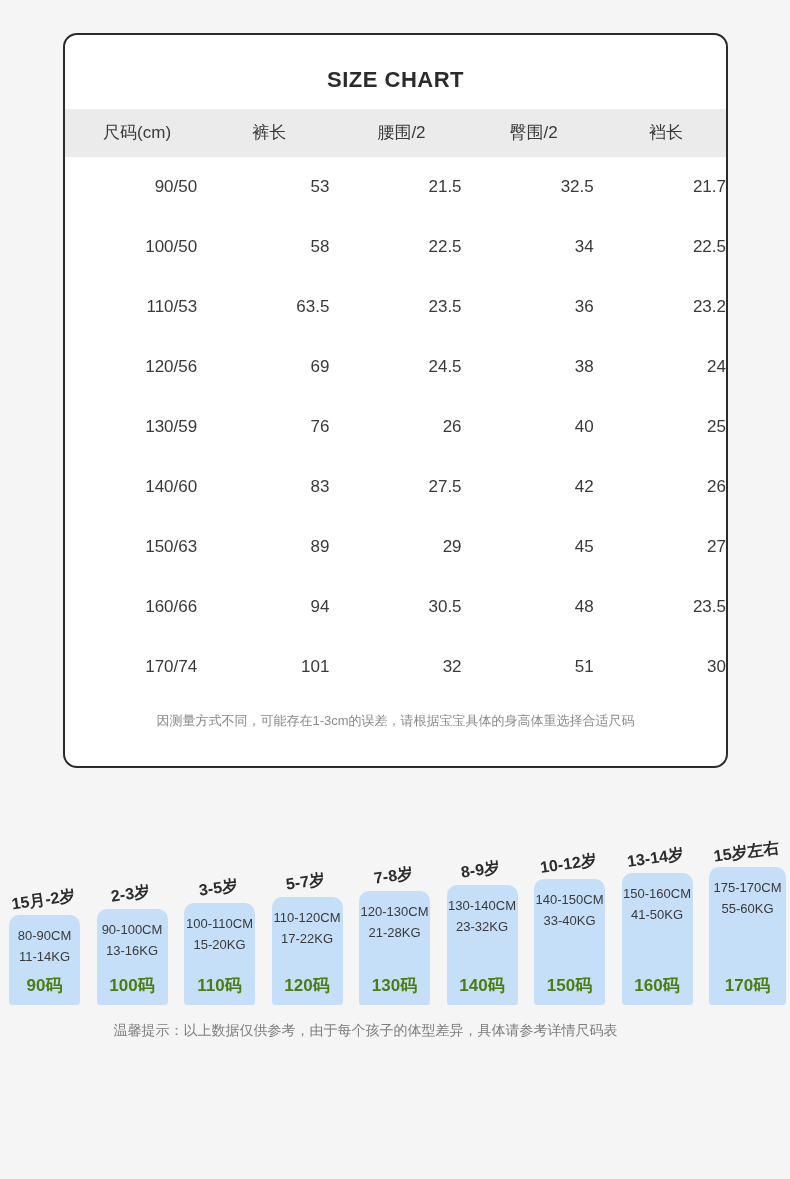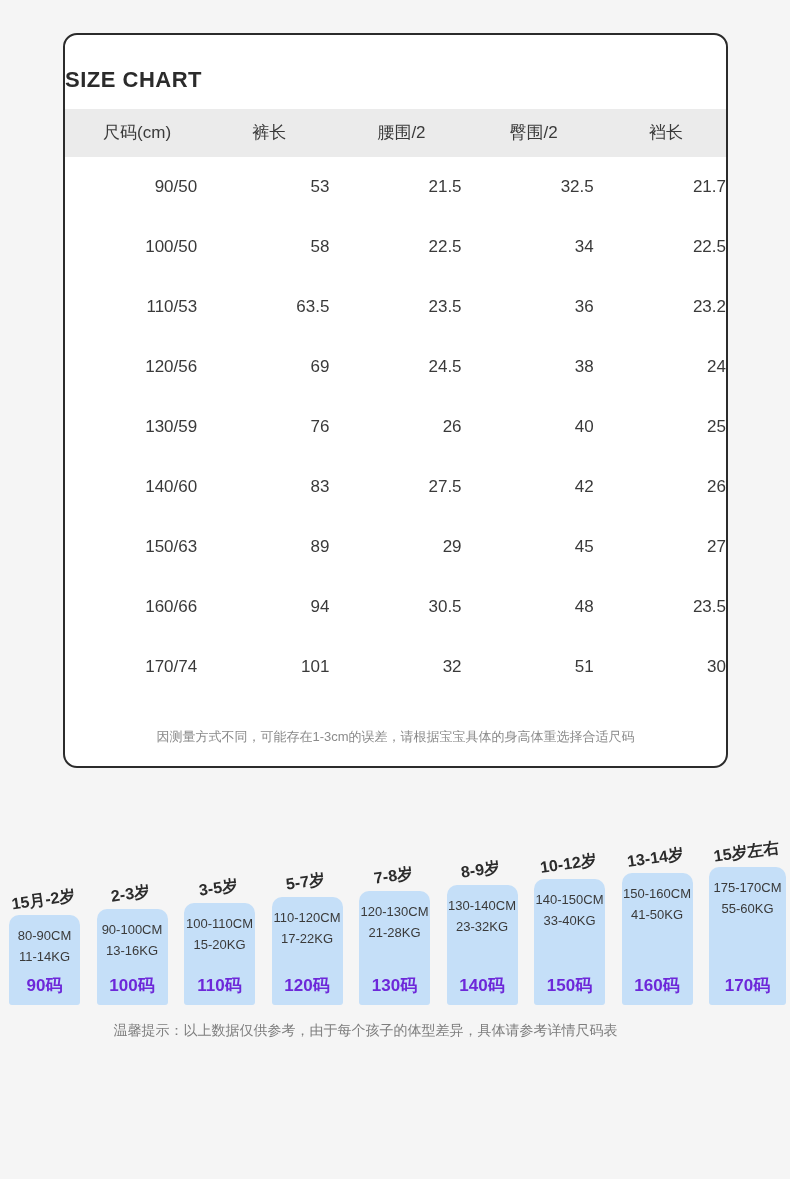--- a/index.html
+++ b/index.html
@@ -24,20 +24,21 @@
     top: 33px;
     width: 665px;
     height: 735px;
     background: #ffffff;
     border: 2px solid #2b2b2b;
     border-radius: 14px;
     overflow: hidden;
   }
 
   .chart-title {
+    text-align: center;
     font-size: 22px;
     font-weight: bold;
     letter-spacing: 0.5px;
     color: #2b2b2b;
     margin-top: 32px;
     margin-bottom: 16px;
   }
 
   table.size-table {
     width: 100%;
@@ -63,21 +64,21 @@
     text-align: right;
     height: 60px;
     vertical-align: middle;
     font-weight: normal;
   }
 
   .chart-note {
     text-align: center;
     font-size: 13px;
     color: #8a8a8a;
-    margin-top: 30px;
+    margin-top: 14px;
     padding: 0 12px;
     line-height: 1.5;
   }
 
   
   .stairs {
     position: absolute;
     left: 0;
     top: 840px;
     width: 790px;
@@ -121,21 +122,21 @@
   }
 
   .stair-code {
     position: absolute;
     bottom: 8px;
     left: 0;
     right: 0;
     text-align: center;
     font-size: 17px;
     font-weight: bold;
-    color: #6d28d9;
+    color: #4d7c0f;
     white-space: nowrap;
   }
 
   
   .bottom-tip {
     position: absolute;
     left: 0;
     top: 1022px;
     width: 731px;
     text-align: center;

